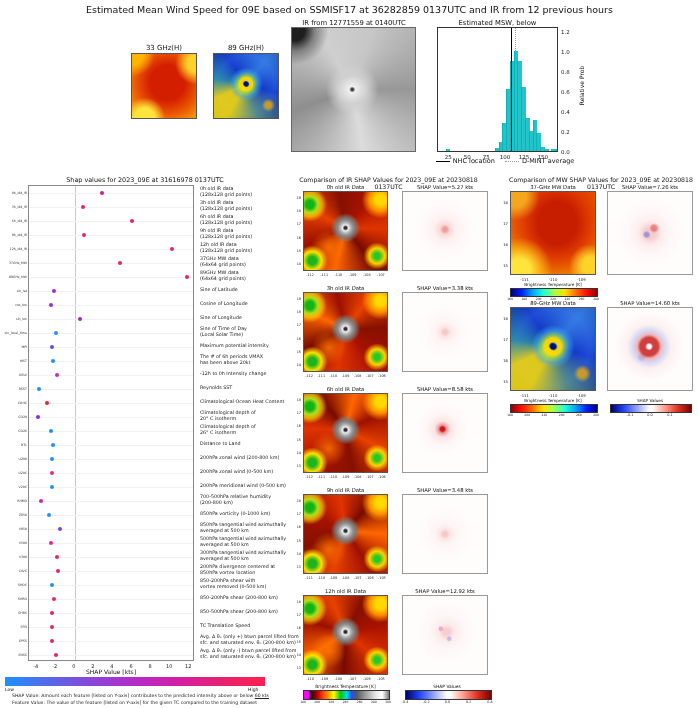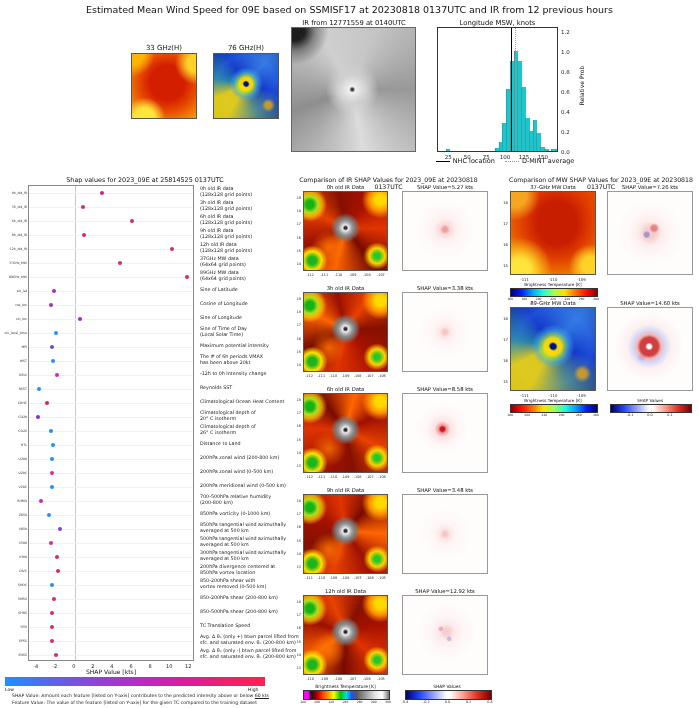--- a/index.html
+++ b/index.html
@@ -64,31 +64,31 @@
   .cb-ir{background:linear-gradient(to right,#ff00ff 0 5%,#141414 8%,#6e0000 12%,#d40000 17%,#ff5000 23%,#ffa000 29%,#ffff00 35%,#00c800 43%,#00dcdc 50%,#2050ff 56%,#585858 62%,#9a9a9a 72%,#e6e6e6 84%,#ffffff 92%,#787878 100%);}
   .hist-bar{position:absolute;bottom:0;background:#23c4c9;border-left:0.5px solid #0fb0b6;}
   .vline{position:absolute;top:0;height:100%;}
   .dot{position:absolute;width:4px;height:4px;border-radius:50%;}
   .legend-swatch{display:inline-block;width:14px;vertical-align:middle;margin-right:3px;}
 </style>
 </head>
 <body>
 
 <div id="canvas">
-  <div class="abs ctr" id="main-title" style="left:0;top:4px;width:699px;font-size:9.5px;">Estimated Mean Wind Speed for 09E based on SSMISF17 at 20230818 0137UTC and IR from 12 previous hours</div>
+  <div class="abs ctr" id="main-title" style="left:0;top:4px;width:699px;font-size:9.5px;">Estimated Mean Wind Speed for 09E based on SSMISF17 at 36282859 0137UTC and IR from 12 previous hours</div>
 
   <div class="abs ctr" style="left:119px;top:44px;width:90px;font-size:7px;">33 GHz(H)</div>
   <div class="box mw37s" style="left:131px;top:53px;width:66px;height:66px;"></div>
-  <div class="abs ctr" style="left:201px;top:44px;width:90px;font-size:7px;">76 GHz(H)</div>
+  <div class="abs ctr" style="left:201px;top:44px;width:90px;font-size:7px;">89 GHz(H)</div>
   <div class="box mw89" style="left:213px;top:53px;width:66px;height:66px;"></div>
 
   <div class="abs ctr" style="left:278px;top:19px;width:152px;font-size:6.8px;">IR from 12771559 at 0140UTC</div>
   <div class="box irgray" style="left:291px;top:27px;width:125px;height:125px;border-color:#666;"></div>
 
-  <div class="abs ctr" style="left:425px;top:19px;width:145px;font-size:6.8px;">Longitude MSW, knots</div>
+  <div class="abs ctr" style="left:425px;top:19px;width:145px;font-size:6.8px;">Estimated MSW, below</div>
   <div class="box" id="hist-plot" style="left:437px;top:27px;width:121px;height:125px;border-color:#333;overflow:hidden;">
       <div class="hist-bar" style="left: 7.5625px; width: 3.78125px; height: 2px;"></div>
       <div class="hist-bar" style="left: 56.7188px; width: 3.78125px; height: 3px;"></div>
       <div class="hist-bar" style="left: 60.5px; width: 3.78125px; height: 9px;"></div>
       <div class="hist-bar" style="left: 64.2812px; width: 3.78125px; height: 28px;"></div>
       <div class="hist-bar" style="left: 68.0625px; width: 3.78125px; height: 62px;"></div>
       <div class="hist-bar" style="left: 71.8438px; width: 3.78125px; height: 90px;"></div>
       <div class="hist-bar" style="left: 75.625px; width: 3.78125px; height: 100px;"></div>
       <div class="hist-bar" style="left: 79.4062px; width: 3.78125px; height: 90px;"></div>
       <div class="hist-bar" style="left: 83.1875px; width: 3.78125px; height: 64px;"></div>
@@ -106,21 +106,21 @@
   <div class="abs" id="hist-ylabel" style="left:551px;top:82px;width:60px;font-size:6px;transform:rotate(-90deg);transform-origin:center;text-align:center;">Relative Prob</div>
   <div class="abs" style="left:420px;top:157px;width:170px;display:flex;gap:10px;justify-content:center;align-items:center;font-size:6.5px;">
     <span>
       <span class="legend-swatch" style="border-top:1.6px solid #000;"></span><span>NHC location</span>
     </span>
     <span>
       <span class="legend-swatch" style="border-top:1.6px dotted #999;"></span><span>D-MINT average</span>
     </span>
   </div>
 
-  <div class="abs ctr" style="left:10px;top:176px;width:270px;font-size:6.4px;">Shap values for 2023_09E at 25814525 0137UTC</div>
+  <div class="abs ctr" style="left:10px;top:176px;width:270px;font-size:6.4px;">Shap values for 2023_09E at 31616978 0137UTC</div>
   <div class="box" id="shap-plot" style="left:28px;top:185px;width:166px;height:476px;border-color:#888;">
       <div class="abs" style="left: 45.7931px; top: 0px; width: 1px; height: 100%; background: rgb(200, 200, 200);"></div>
       <div class="abs" style="left: 0px; top: 7px; width: 100%; height: 0.5px; background: rgb(241, 241, 241);"></div>
       <div class="abs" style="left: -28px; top: 4.8px; width: 26px; text-align: right; font-size: 3.2px; color: rgb(51, 51, 51);">0h_old_IR</div>
       <div class="dot" style="left: 70.5057px; top: 5px; background: rgb(208, 30, 140);"></div>
       <div class="abs" style="left: 0px; top: 21px; width: 100%; height: 0.5px; background: rgb(241, 241, 241);"></div>
       <div class="abs" style="left: -28px; top: 18.8px; width: 26px; text-align: right; font-size: 3.2px; color: rgb(51, 51, 51);">3h_old_IR</div>
       <div class="dot" style="left: 52.3793px; top: 19px; background: rgb(224, 40, 96);"></div>
       <div class="abs" style="left: 0px; top: 35px; width: 100%; height: 0.5px; background: rgb(241, 241, 241);"></div>
       <div class="abs" style="left: -28px; top: 32.8px; width: 26px; text-align: right; font-size: 3.2px; color: rgb(51, 51, 51);">6h_old_IR</div>

